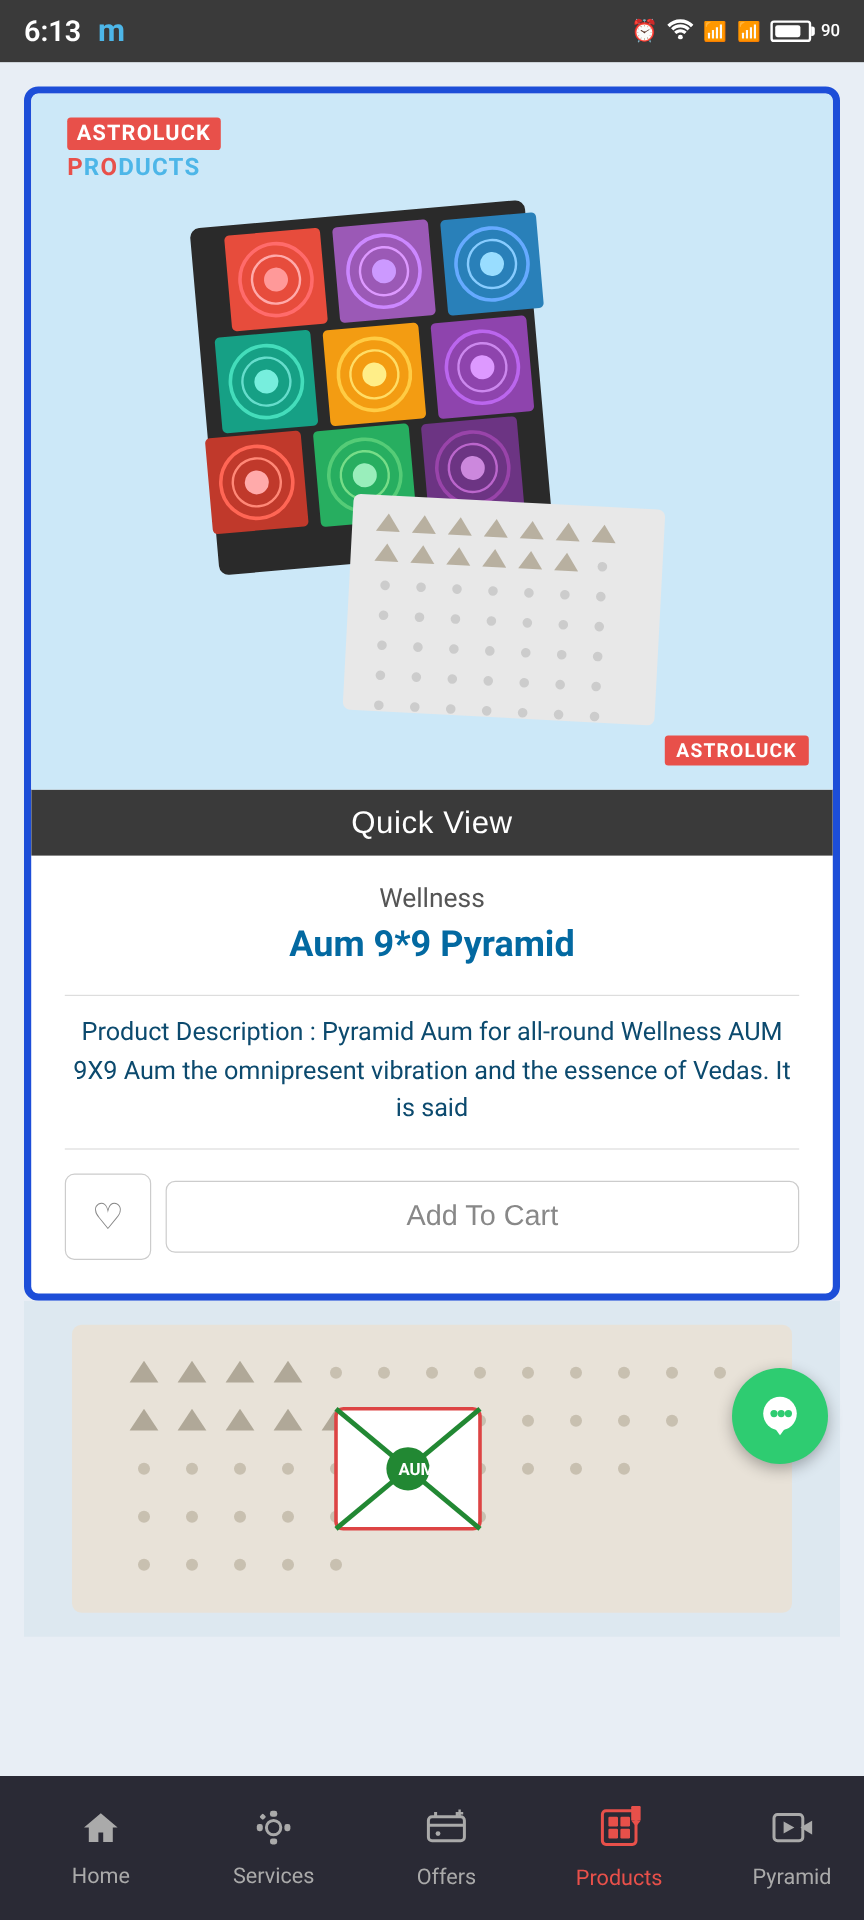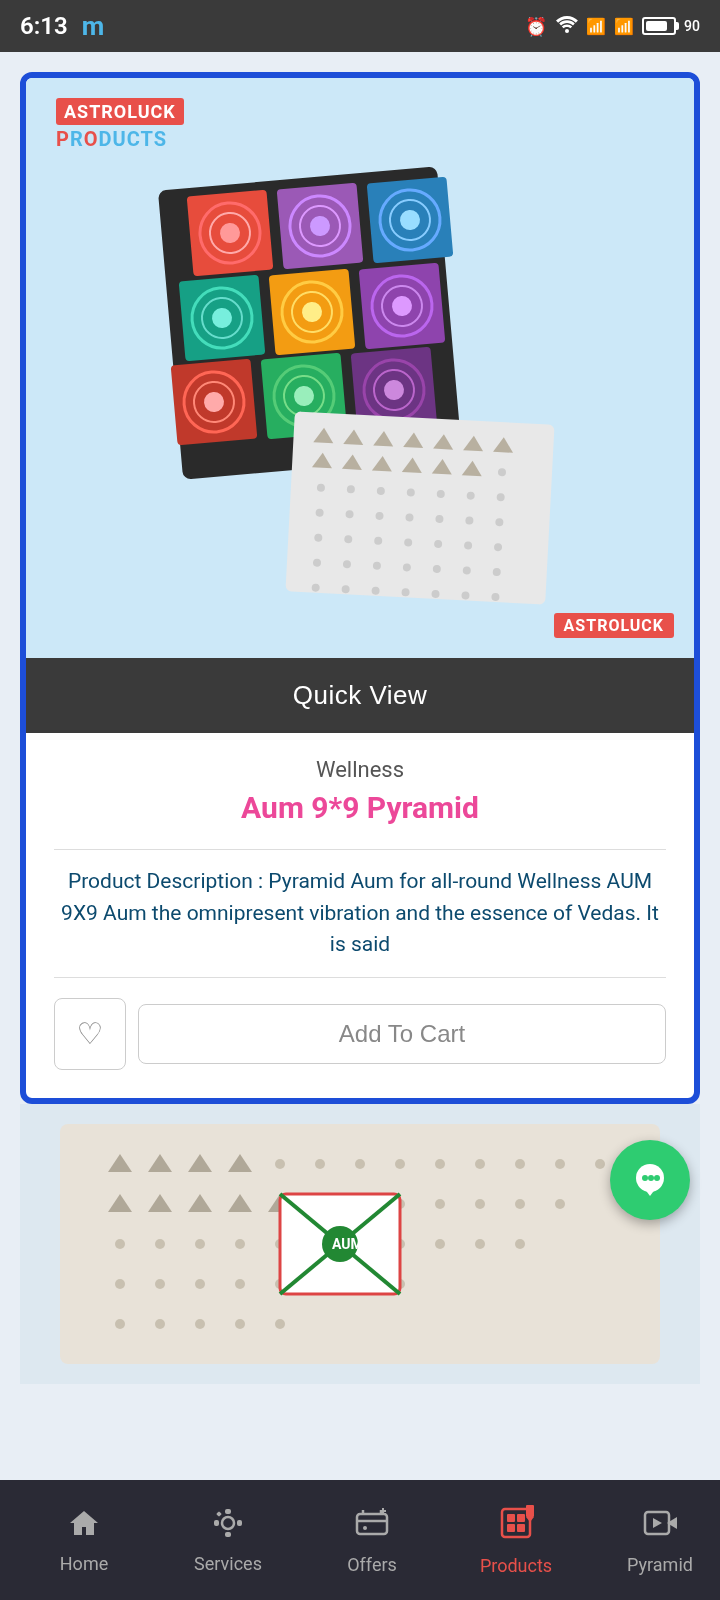--- a/index.html
+++ b/index.html
@@ -138,41 +138,41 @@
       z-index: 2;
     }
 
     
     .quick-view-btn {
       display: block;
       width: 100%;
       background: #3a3a3a;
       color: white;
       border: none;
-      padding: 22px;
+      padding: 12px;
       font-size: 26px;
       font-weight: 400;
       cursor: pointer;
       text-align: center;
       letter-spacing: 0.5px;
     }
 
     
     .product-info {
       padding: 24px 28px 28px;
     }
     .product-category {
       text-align: center;
       color: #555;
       font-size: 22px;
       margin-bottom: 8px;
     }
     .product-title {
       text-align: center;
-      color: #ec4899;
+      color: #0369a1;
       font-size: 30px;
       font-weight: 700;
       margin-bottom: 24px;
     }
     .divider {
       border: none;
       border-top: 1px solid #ddd;
       margin: 16px 0;
     }
     .product-description {

